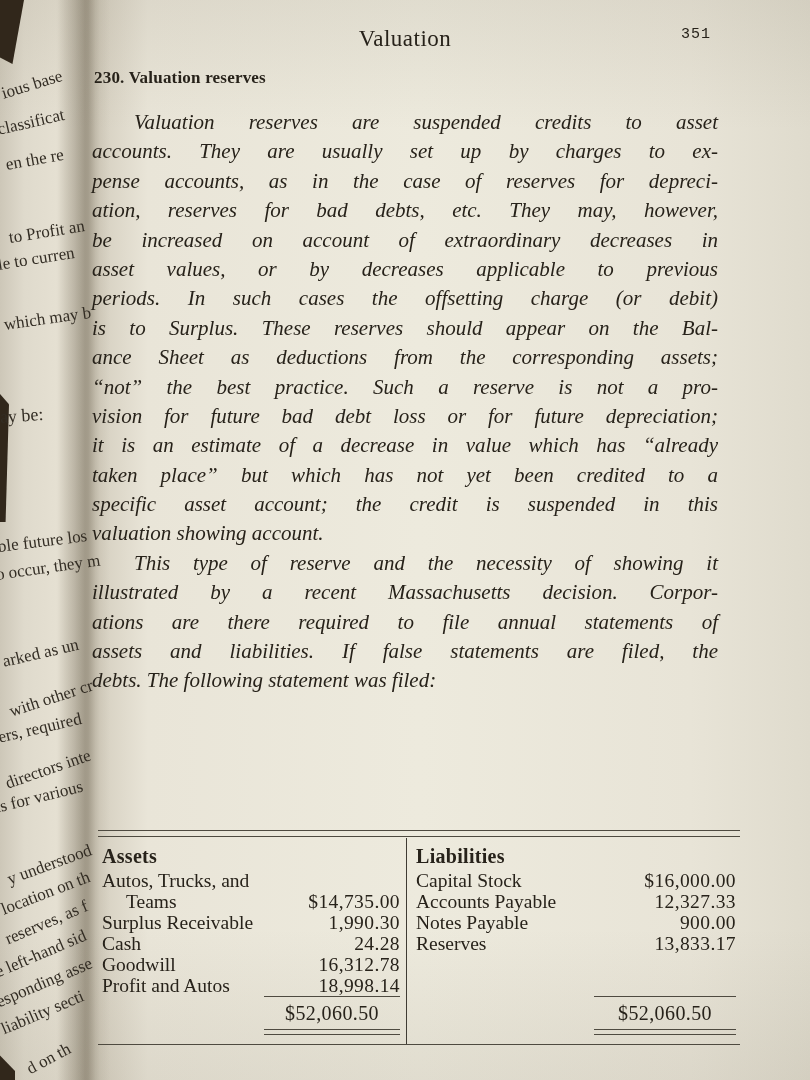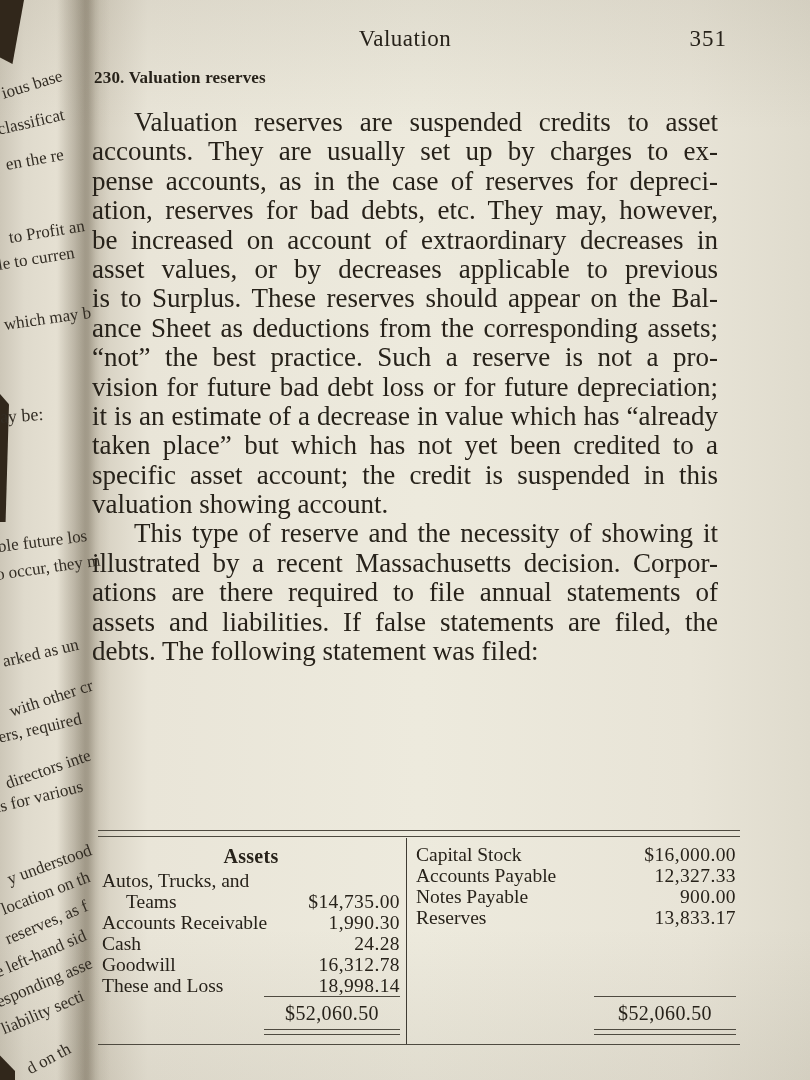--- a/index.html
+++ b/index.html
@@ -17,37 +17,37 @@
   .patch.ml{left:0;top:394px;width:9px;height:128px;clip-path:polygon(0 0,100% 8%,62% 100%,0 100%);}
   .patch.bl{left:0;top:1050px;width:15px;height:30px;clip-path:polygon(0 18%,100% 70%,100% 100%,0 100%);}
   
   .gutter{position:absolute;left:58px;top:0;width:52px;height:1080px;
     background:linear-gradient(90deg,rgba(0,0,0,0) 0%,rgba(85,75,55,0.28) 52%,rgba(120,110,88,0.12) 72%,rgba(0,0,0,0) 100%);}
   
   .frag{position:absolute;font-size:17px;color:#332d24;white-space:nowrap;transform-origin:0 50%;}
   
   .pagehead{position:absolute;left:92px;top:26px;width:635px;height:30px;}
   .pagehead .title{position:absolute;left:0;width:626px;text-align:center;font-size:23px;letter-spacing:0.5px;}
-  .pagehead .pno{position:absolute;right:0;top:0;font-size:23px;letter-spacing:1px;}
+  .pagehead .pno{position:absolute;right:16px;top:0;font-size:15px;letter-spacing:1px;font-family:Liberation Mono, monospace;}
   
   .sechead{position:absolute;left:94px;top:68px;width:626px;font-size:17px;font-weight:bold;letter-spacing:0.2px;}
   
-  .bodytext{position:absolute;left:92px;top:108px;width:626px;font-size:27px;}
+  .bodytext{position:absolute;left:92px;top:108px;width:626px;font-size:21px;font-style:italic;}
   .ln{height:29.4px;line-height:29.4px;text-align:justify;text-align-last:justify;white-space:nowrap;}
   .ln.short{text-align-last:left;}
   .ln.first{text-indent:42px;}
   
   .stable{position:absolute;left:98px;top:826px;width:642px;height:226px;font-size:19.5px;}
   .ruleD{position:absolute;left:0;top:4px;width:642px;height:5px;border-top:1.6px solid #4e4a40;border-bottom:1.6px solid #4e4a40;}
   .ruleB{position:absolute;left:0;top:218px;width:642px;height:0;border-top:1.8px solid #4e4a40;}
   .vdiv{position:absolute;left:308px;top:12px;width:0;height:206px;border-left:1.8px solid #3f3b33;}
   .tcol{position:absolute;top:18px;}
   .tcol.assets{left:4px;width:298px;}
   .tcol.liabs{left:318px;width:320px;}
-  .thead{text-align:center;font-weight:bold;font-size:20px;line-height:24px;margin-bottom:2px;letter-spacing:0.3px;}
+  .thead{text-align:left;font-weight:bold;font-size:20px;line-height:24px;margin-bottom:2px;letter-spacing:0.3px;}
   .trow{display:flex;justify-content:flex-end;line-height:21px;white-space:nowrap;}
   .trow .lab.ind{padding-left:24px;}
   .trow .amt{margin-left:auto;letter-spacing:0.4px;}
   .tgroup{position:absolute;top:170px;}
   .tgroup.a{left:166px;width:136px;}
   .tgroup.l{left:496px;width:142px;}
   .trule{height:0;border-top:1.5px solid #4e4a40;}
   .tval{line-height:28px;padding-top:2px;text-align:center;font-size:20px;letter-spacing:0.4px;}
   .tdrule{height:4px;border-top:1.5px solid #4e4a40;border-bottom:1.5px solid #4e4a40;margin-top:2px;}
 </style>
@@ -91,20 +91,21 @@
 <div class="sechead">230. Valuation reserves</div>
 
 <div class="bodytext">
   <div>
     <div class="ln first">Valuation reserves are suspended credits to asset</div>
     <div class="ln">accounts. They are usually set up by charges to ex-</div>
     <div class="ln">pense accounts, as in the case of reserves for depreci-</div>
     <div class="ln">ation, reserves for bad debts, etc. They may, however,</div>
     <div class="ln">be increased on account of extraordinary decreases in</div>
     <div class="ln">asset values, or by decreases applicable to previous</div>
+    <div class="ln">periods. In such cases the offsetting charge (or debit)</div>
     <div class="ln">is to Surplus. These reserves should appear on the Bal-</div>
     <div class="ln">ance Sheet as deductions from the corresponding assets;</div>
     <div class="ln">“not” the best practice. Such a reserve is not a pro-</div>
     <div class="ln">vision for future bad debt loss or for future depreciation;</div>
     <div class="ln">it is an estimate of a decrease in value which has “already</div>
     <div class="ln">taken place” but which has not yet been credited to a</div>
     <div class="ln">specific asset account; the credit is suspended in this</div>
     <div class="ln short">valuation showing account.</div>
   </div>
   <div>
@@ -124,38 +125,39 @@
     <div class="thead">Assets</div>
     <div class="trow">
       <span class="lab">Autos, Trucks, and</span>
       <span class="amt"></span>
     </div>
     <div class="trow">
       <span class="lab ind">Teams</span>
       <span class="amt">$14,735.00</span>
     </div>
     <div class="trow">
-      <span class="lab">Accounts Receivable</span>
+      <span class="lab">Surplus Receivable</span>
       <span class="amt">1,990.30</span>
     </div>
     <div class="trow">
       <span class="lab">Cash</span>
       <span class="amt">24.28</span>
     </div>
     <div class="trow">
       <span class="lab">Goodwill</span>
       <span class="amt">16,312.78</span>
     </div>
     <div class="trow">
-      <span class="lab">These and Loss</span>
+      <span class="lab">Profit and Autos</span>
       <span class="amt">18,998.14</span>
     </div>
   </div>
 
   <div class="tcol liabs">
+    <div class="thead">Liabilities</div>
     <div class="trow">
       <span class="lab">Capital Stock</span>
       <span class="amt">$16,000.00</span>
     </div>
     <div class="trow">
       <span class="lab">Accounts Payable</span>
       <span class="amt">12,327.33</span>
     </div>
     <div class="trow">
       <span class="lab">Notes Payable</span>

